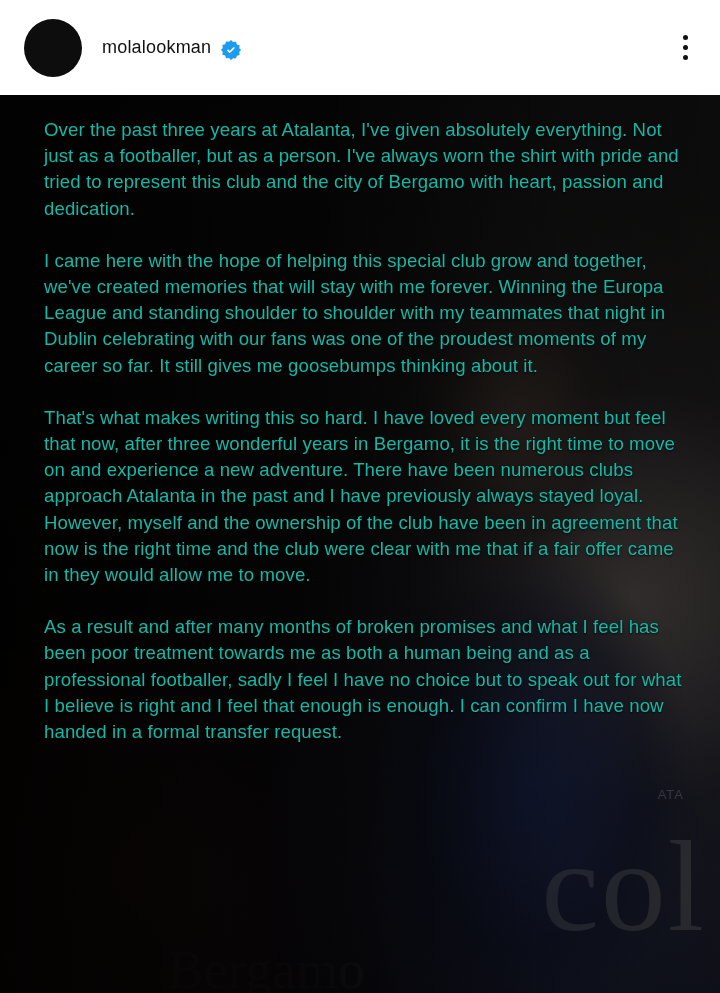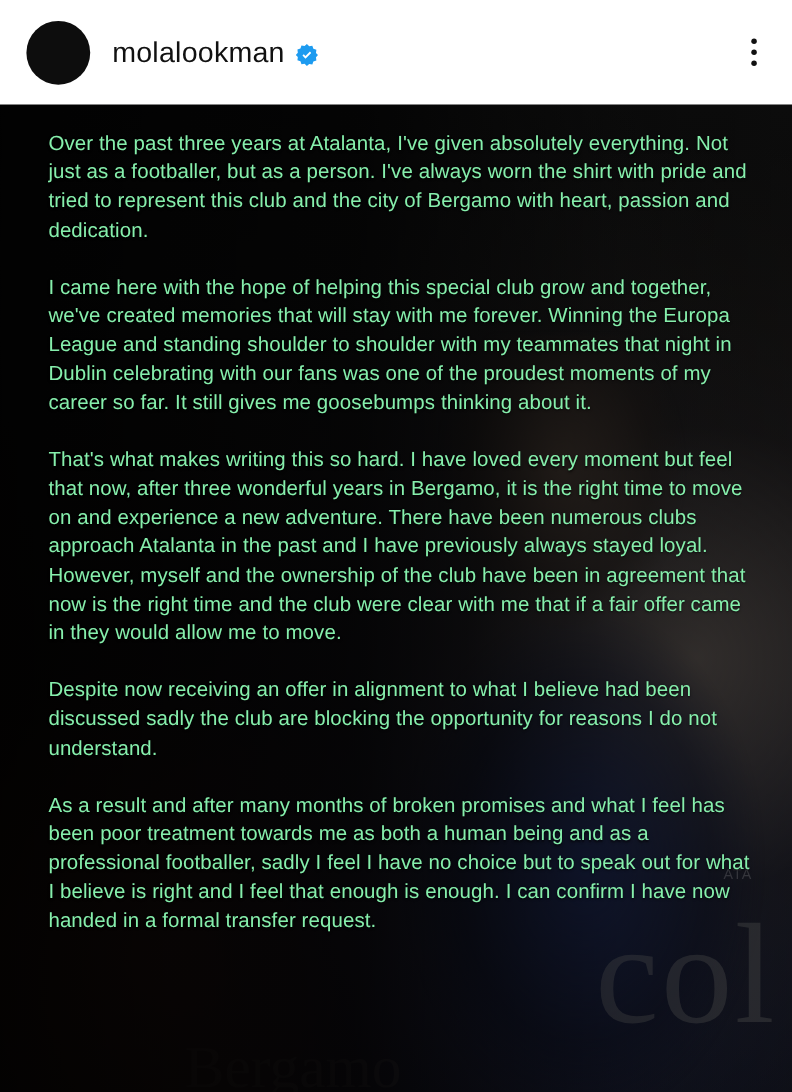--- a/index.html
+++ b/index.html
@@ -34,21 +34,21 @@
   }
   .avatar {
     width: 58px;
     height: 58px;
     border-radius: 50%;
     background: #0d0d0d;
     flex: 0 0 auto;
   }
   .username {
     margin-left: 20px;
-    font-size: 26px;
+    font-size: 18px;
     letter-spacing: 0.2px;
     color: #111;
     font-weight: 400;
   }
   .verified {
     margin-left: 9px;
     width: 22px;
     height: 22px;
     display: inline-block;
     position: relative;
@@ -141,21 +141,21 @@
   }
 
   .statement {
     position: relative;
     padding: 22px 38px 0 44px;
     box-sizing: border-box;
     z-index: 3;
   }
   .statement p {
     margin: 0 0 26px 0;
-    color: #86efac;
+    color: #14b8a6;
     font-size: 18.6px;
     line-height: 26.2px;
     letter-spacing: 0.1px;
     font-weight: 400;
     text-shadow: 0 1px 2px rgba(0,0,0,0.75);
   }
   .statement p:last-child { margin-bottom: 0; }
 </style>
 </head>
 <body>
@@ -184,18 +184,17 @@
     <div class="bg-figure"></div>
     <div class="bg-text-1">col</div>
     <div class="bg-text-2">Bergamo</div>
     <div class="bg-text-3">ATA</div>
     <div class="bg-vignette"></div>
 
     <div class="statement">
       <p>Over the past three years at Atalanta, I've given absolutely everything. Not just as a footballer, but as a person. I've always worn the shirt with pride and tried to represent this club and the city of Bergamo with heart, passion and dedication.</p>
       <p>I came here with the hope of helping this special club grow and together, we've created memories that will stay with me forever. Winning the Europa League and standing shoulder to shoulder with my teammates that night in Dublin celebrating with our fans was one of the proudest moments of my career so far. It still gives me goosebumps thinking about it.</p>
       <p>That's what makes writing this so hard. I have loved every moment but feel that now, after three wonderful years in Bergamo, it is the right time to move on and experience a new adventure. There have been numerous clubs approach Atalanta in the past and I have previously always stayed loyal. However, myself and the ownership of the club have been in agreement that now is the right time and the club were clear with me that if a fair offer came in they would allow me to move.</p>
-      <p>Despite now receiving an offer in alignment to what I believe had been discussed sadly the club are blocking the opportunity for reasons I do not understand.</p>
       <p>As a result and after many months of broken promises and what I feel has  been poor treatment towards me as both a human being and as a professional footballer, sadly I feel I have no choice but to speak out for what I believe is right and I feel that enough is enough. I can confirm I have now handed in a formal transfer request.</p>
     </div>
   </div>
 
 </div>
 
 </body></html>

